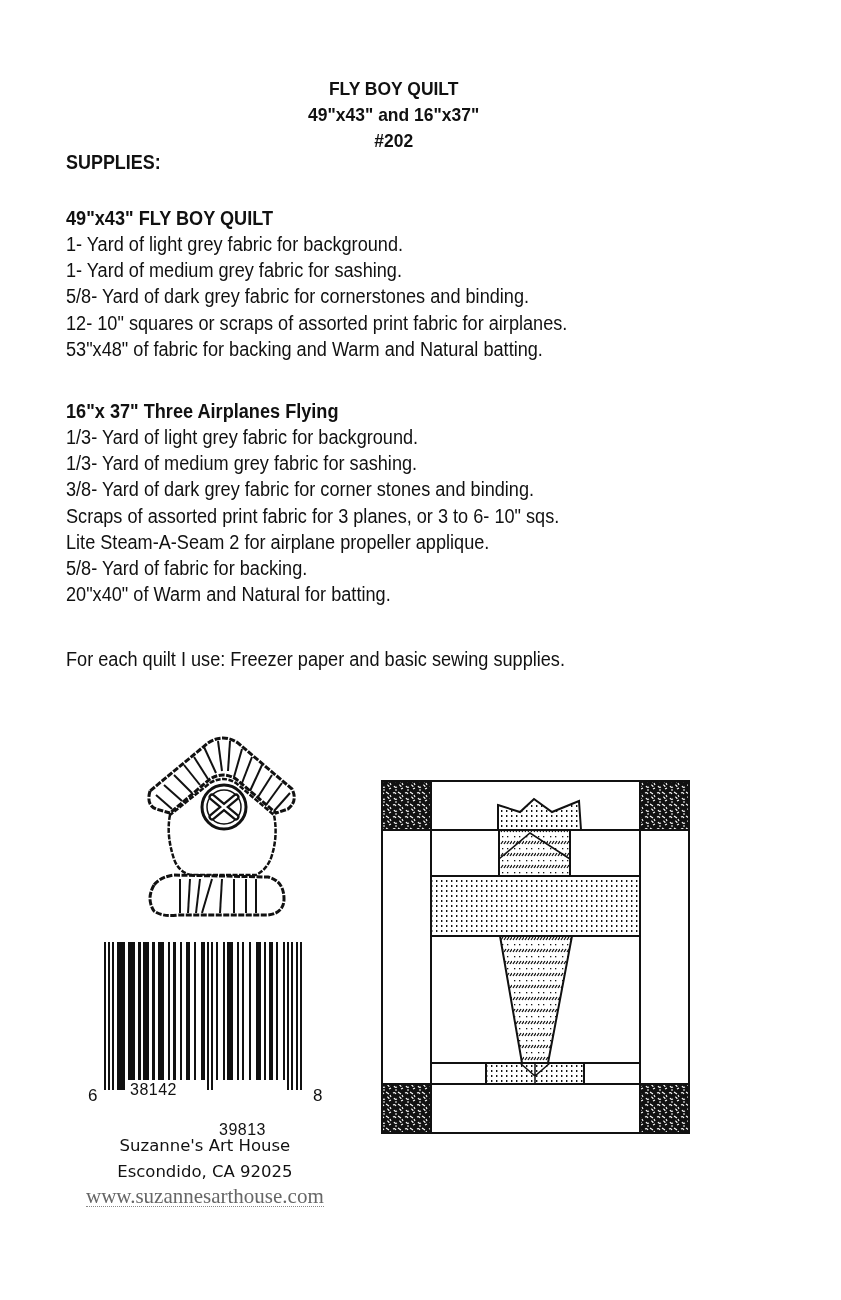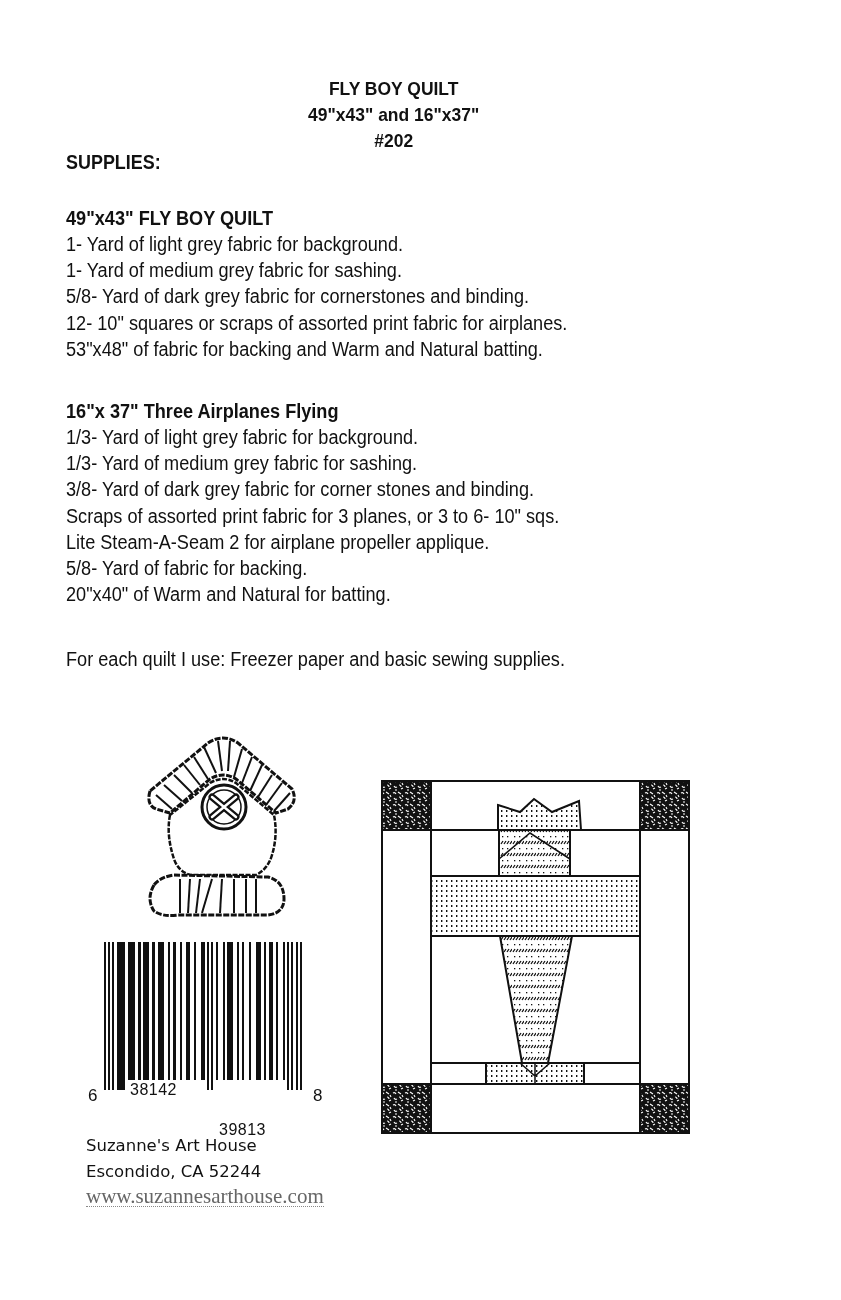--- a/index.html
+++ b/index.html
@@ -38,21 +38,21 @@
   .barcode { position: absolute; left: 86px; top: 940px; width: 250px; height: 175px; }
   .barcode-digit {
     position: absolute; font-family: "Liberation Sans", sans-serif; font-size: 17px;
     color: #111; background: #fff; padding: 0 1px; line-height: 18px;
   }
   .address {
     position: absolute; left: 86px; top: 1133px;
     font-family: "DejaVu Sans", sans-serif; font-size: 16.5px; line-height: 25.5px;
     color: #111;
   }
-  .address div { white-space: nowrap; }
+  .address div { white-space: nowrap; text-align: center; }
   .address .url {
     font-family: "Liberation Serif", serif; color: #666666; font-size: 21px;
     border-bottom: 1px dotted #888; display: inline-block; line-height: 20px; margin-top: 2px;
   }
   .quilt-block { position: absolute; left: 380px; top: 779px; width: 312px; height: 357px; }
 </style>
 </head>
 <body>
 
 <div class="header">
@@ -170,21 +170,21 @@
     </g>
   </svg>
   <span class="barcode-digit" style="left:1px; top:147px;">6</span>
   <span class="barcode-digit" style="left:43px; top:141px; font-size:16px; letter-spacing:0.5px;">38142</span>
   <span class="barcode-digit" style="left:132px; top:141px; font-size:16px; letter-spacing:0.5px;margin-top:40px;">39813</span>
   <span class="barcode-digit" style="left:226px; top:147px;">8</span>
 </div>
 
 <div class="address">
   <div>Suzanne's Art House</div>
-  <div>Escondido, CA 52244</div>
+  <div>Escondido, CA 92025</div>
   <div><span class="url">www.suzannesarthouse.com</span></div>
 </div>
 
 <div class="quilt-block">
   <svg width="312" height="357" viewBox="0 0 312 357">
     <defs>
       <pattern id="speckle" width="12" height="12" patternUnits="userSpaceOnUse">
         <rect width="12" height="12" fill="#111"></rect>
         <path d="M1 2 q2 -1 3 1 M6 1 l3 2 M2 7 q1 2 3 1 M7 6 q2 0 2 2 M9 10 l2 -1 M3 11 l2 0 M10 4 l1 2" stroke="#fff" stroke-width="1.1" fill="none"></path>
       </pattern>

